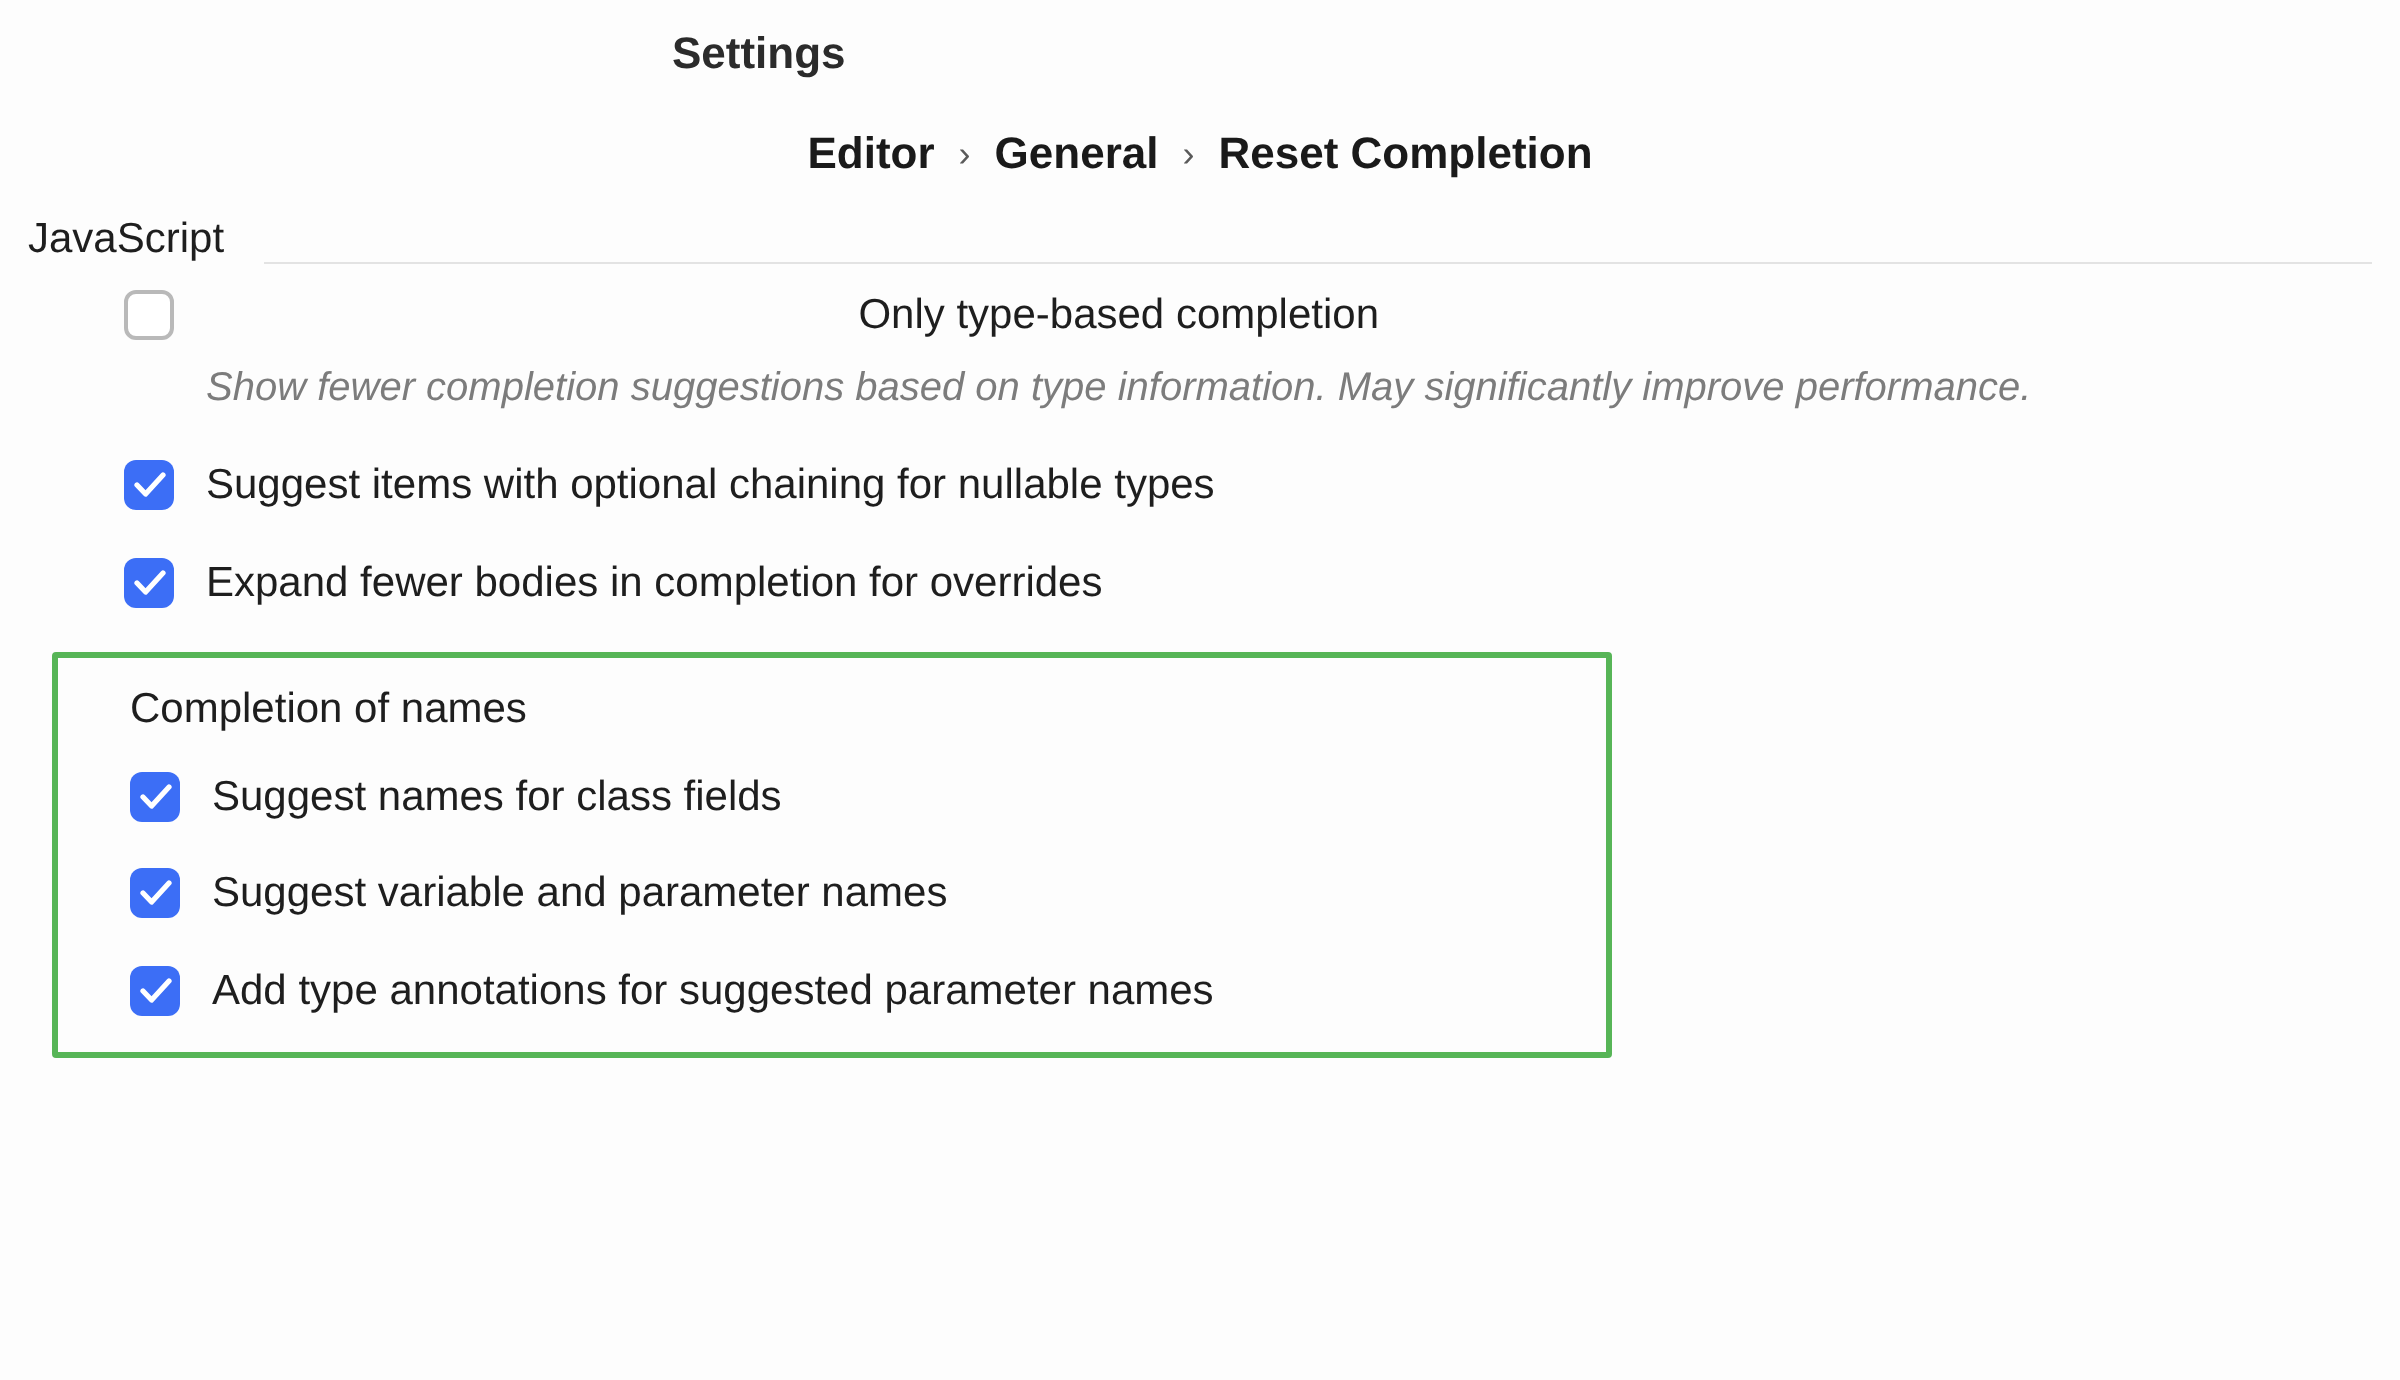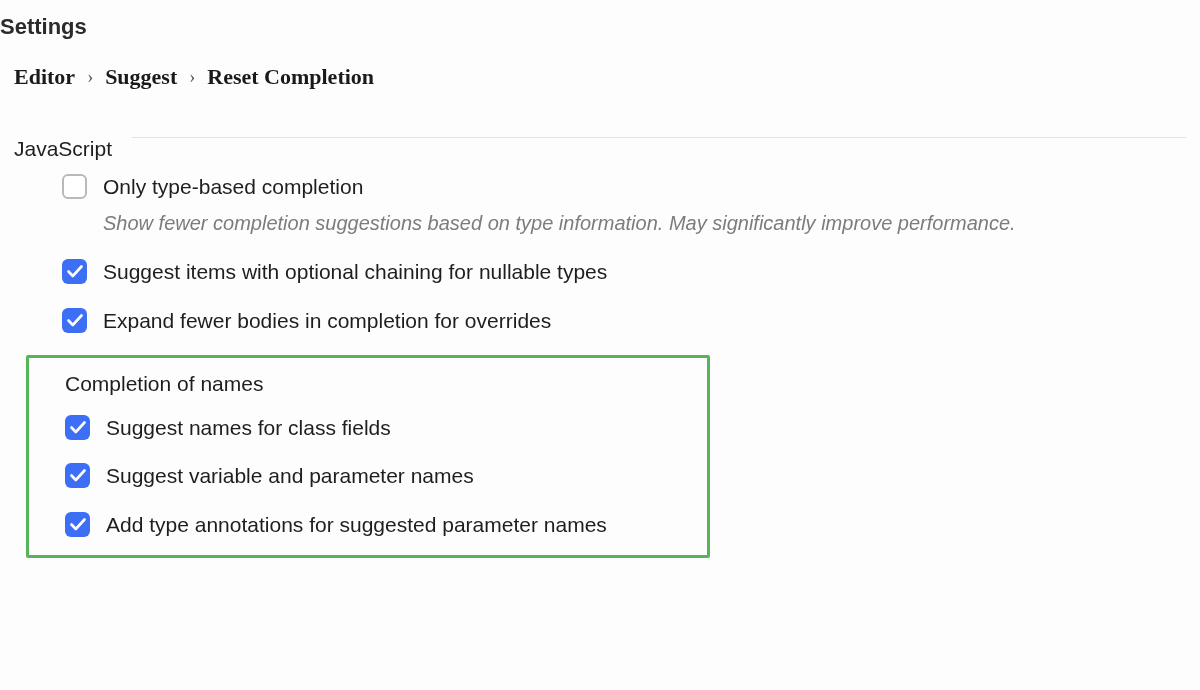--- a/index.html
+++ b/index.html
@@ -9,29 +9,29 @@
       color: #1e1e1e;
       width: 1200px;
       height: 690px;
       overflow: hidden;
     }
     .settings-title {
       font-size: 22px;
       font-weight: 700;
       color: #2b2b2b;
       text-align: left;
+      padding-left: 336px;
       padding-top: 14px;
       padding-bottom: 24px;
     }
     .header-row {
       display: flex;
       align-items: center;
-      justify-content: flex-start;
+      justify-content: center;
       padding: 0 14px 18px 14px;
-      font-family: Liberation Serif, serif;
     }
     .breadcrumb {
       display: flex;
       align-items: center;
       gap: 12px;
       font-size: 22px;
       font-weight: 700;
       color: #1a1a1a;
     }
     .breadcrumb-sep {
@@ -54,24 +54,23 @@
       width: 22px;
       height: 18px;
       display: flex;
       align-items: center;
       justify-content: center;
       cursor: pointer;
     }
     .nav-arrow svg { display: block; }
     .section-header {
       display: flex;
-      align-items: flex-start;
+      align-items: flex-end;
       padding: 0 14px 12px 14px;
       gap: 20px;
-      margin-top: 29px;
     }
     .section-label {
       font-size: 21px;
       color: #1e1e1e;
       white-space: nowrap;
     }
     .section-divider {
       flex: 1;
       height: 1px;
       background: #e3e3e3;
@@ -102,55 +101,56 @@
       background: #fff;
     }
     .checkbox.checked {
       background: #3c6ef6;
     }
     .checkbox.checked svg { display: block; }
     .row-text {
       font-size: 21px;
       color: #1e1e1e;
       line-height: 1.35;
+      text-align: center;
     }
     .row-desc {
       font-size: 20px;
       color: #7c7c7c;
       line-height: 1.45;
       margin-top: 8px;
       max-width: 1040px;
       font-style: italic;
     }
     .highlight-box {
       border: 3px solid #57b557;
       border-radius: 2px;
       padding: 14px 36px 14px 36px;
       margin-left: 26px;
-      width: 684px;
+      width: 780px;
       margin-top: 8px;
     }
     .group-label {
       font-size: 21px;
       color: #1e1e1e;
       margin-bottom: 18px;
     }
     .highlight-box .row { margin-bottom: 20px; }
     .highlight-box .row:last-child { margin-bottom: 2px; }
   </style>
 </head>
 <body>
 
 <div class="settings-title">Settings</div>
 
 <div class="header-row">
   <div class="breadcrumb">
     <span>Editor</span>
     <span class="breadcrumb-sep">›</span>
-    <span>Suggest</span>
+    <span>General</span>
     <span class="breadcrumb-sep">›</span>
     <span>Reset Completion</span>
   </div>
 </div>
 
 <div class="section-header">
   <span class="section-label">JavaScript</span>
   <div class="section-divider"></div>
 </div>
 

